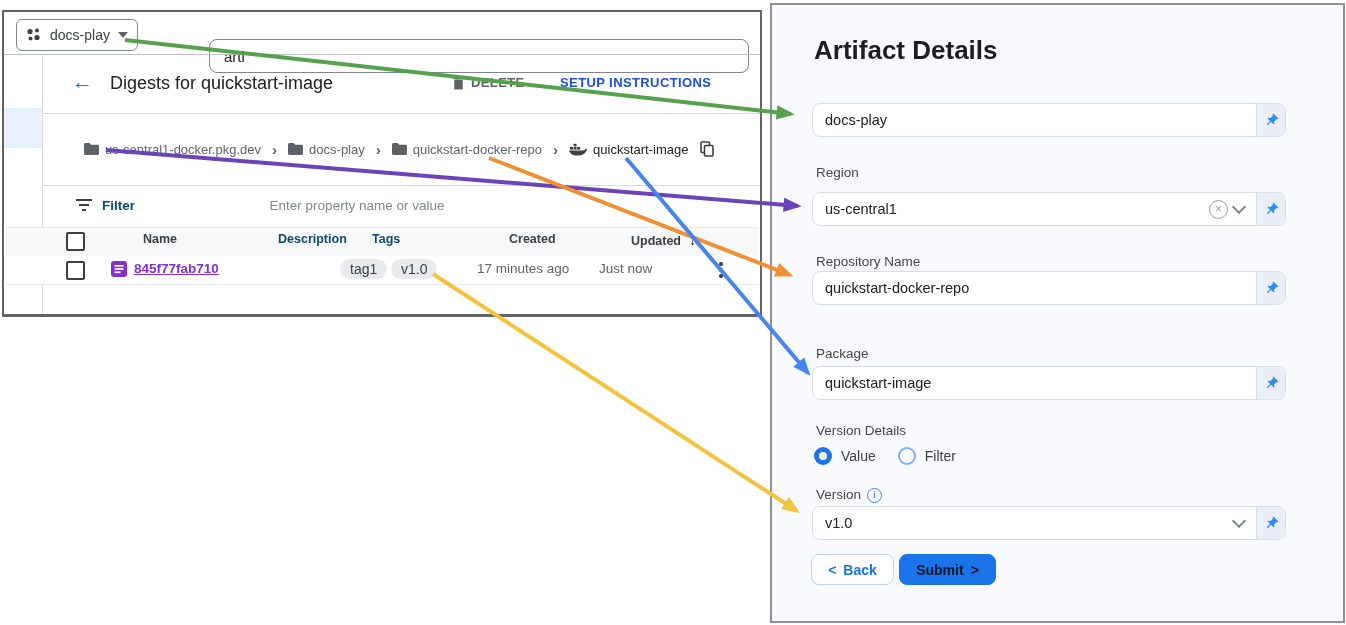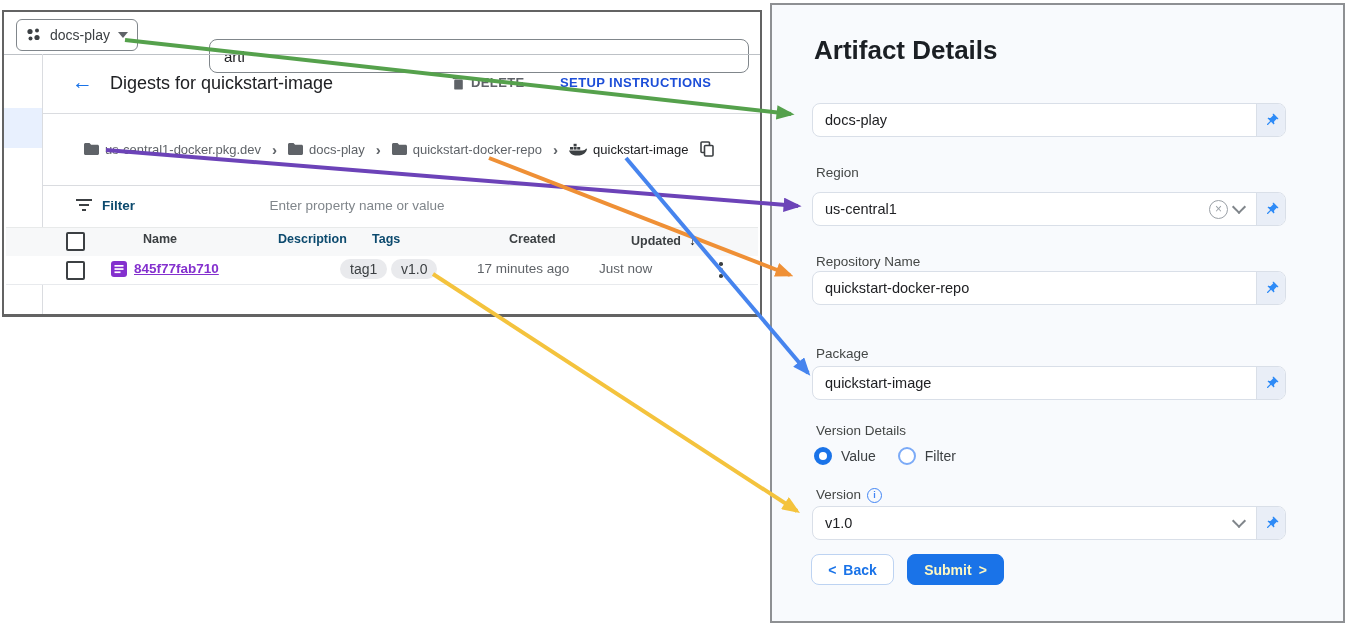--- a/index.html
+++ b/index.html
@@ -78,21 +78,21 @@
   .radio-opt .lab{font-size:14px;color:#3c4043;}
   .radio-on{width:8px;height:8px;border:5px solid #1a73e8;border-radius:50%;background:#fff;
             box-shadow:inset 0 0 0 1.5px #fff;}
   .radio-off{width:14px;height:14px;border:2px solid #7baaf7;border-radius:50%;background:#fff;}
   .info-icon{display:inline-block;width:13px;height:13px;border:1.5px solid #4285f4;border-radius:50%;
              color:#4285f4;font-size:9px;line-height:13px;text-align:center;font-weight:bold;
              vertical-align:1px;margin-left:6px;cursor:pointer;}
   .btn{position:absolute;height:31px;border-radius:8px;font-size:14px;font-weight:bold;
        display:flex;align-items:center;justify-content:center;gap:7px;cursor:pointer;box-sizing:border-box;}
   #back-btn{left:39px;width:83px;background:#fff;border:1.5px solid #bdd3f2;color:#1a73e8;}
-  #submit-btn{left:135px;width:97px;background:#1a73e8;border:1.5px solid #1a73e8;color:#fef9c3;}
+  #submit-btn{left:127px;width:97px;background:#1a73e8;border:1.5px solid #1a73e8;color:#0f172a;}
 
   #arrow-layer{position:absolute;left:0;top:0;z-index:60;pointer-events:none;}
   svg.ic{display:block;}
 </style>
 </head>
 <body>
 
 <div id="stage">
 
   <div id="left-window" class="abs">

